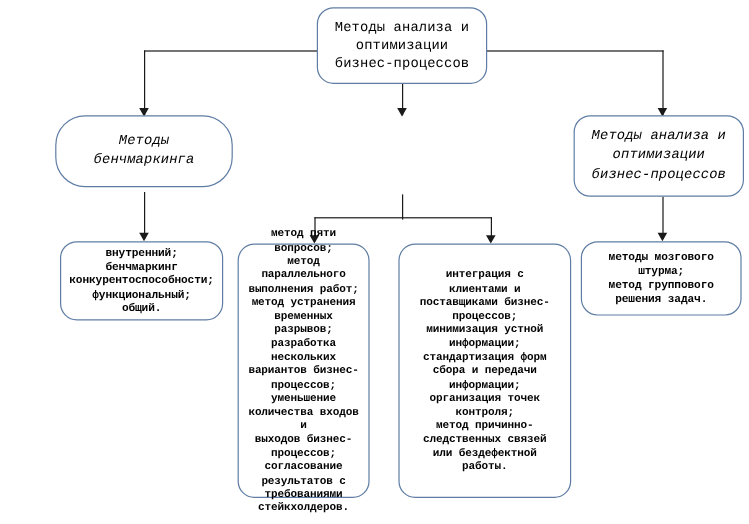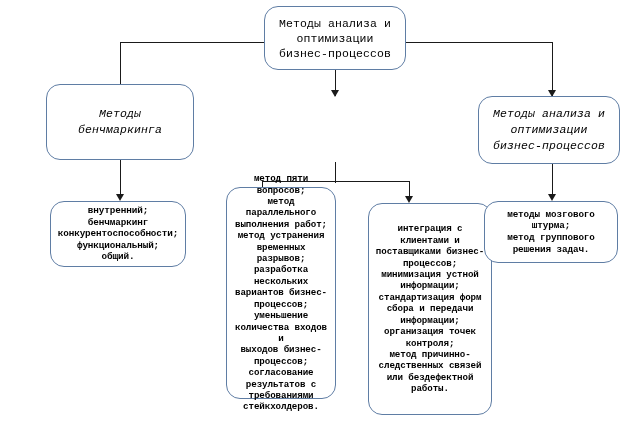--- a/index.html
+++ b/index.html
@@ -113,60 +113,60 @@
 
   <div class="conn vline" style="left:552px; top:164px; height:35px;"></div>
   <div class="arrow" style="left:548px; top:194px;"></div>
 
   <div class="node lvl1" style="left:264px; top:6px; width:142px; height:64px;">
     <span class="txt">Методы анализа и
 оптимизации
 бизнес-процессов</span>
   </div>
 
-  <div class="node lvl2" style="left:46px; top:84px; width:148px; height:76px;">
+  <div class="node lvl2" style="left:46px; top:96px; width:148px; height:60px;border-radius:25px;">
     <span class="txt">Методы
 бенчмаркинга</span>
   </div>
 
 
   <div class="node lvl2" style="left:478px; top:96px; width:142px; height:68px;">
     <span class="txt">Методы анализа и
 оптимизации
 бизнес-процессов</span>
   </div>
 
   <div class="node lvl3" style="left:50px; top:201px; width:136px; height:66px;">
     <span class="txt">внутренний;
 бенчмаркинг
 конкурентоспособности;
 функциональный;
 общий.</span>
   </div>
 
-  <div class="node lvl3 wide" style="left:198px; top:187px; width:110px; height:212px;margin-left:28px;">
+  <div class="node lvl3 wide" style="left:198px; top:203px; width:110px; height:212px;">
     <span class="txt">метод пяти вопросов;
 метод параллельного
 выполнения работ;
 метод устранения
 временных разрывов;
 разработка нескольких
 вариантов бизнес-
 процессов;
 уменьшение
 количества входов и
 выходов бизнес-
 процессов;
 согласование
 результатов с
 требованиями
 стейкхолдеров.</span>
   </div>
 
-  <div class="node lvl3 wide" style="left:368px; top:203px; width:124px; height:212px;">
+  <div class="node lvl3 wide" style="left:332px; top:203px; width:144px; height:212px;">
     <span class="txt">интеграция с
 клиентами и
 поставщиками бизнес-
 процессов;
 минимизация устной
 информации;
 стандартизация форм
 сбора и передачи
 информации;
 организация точек

